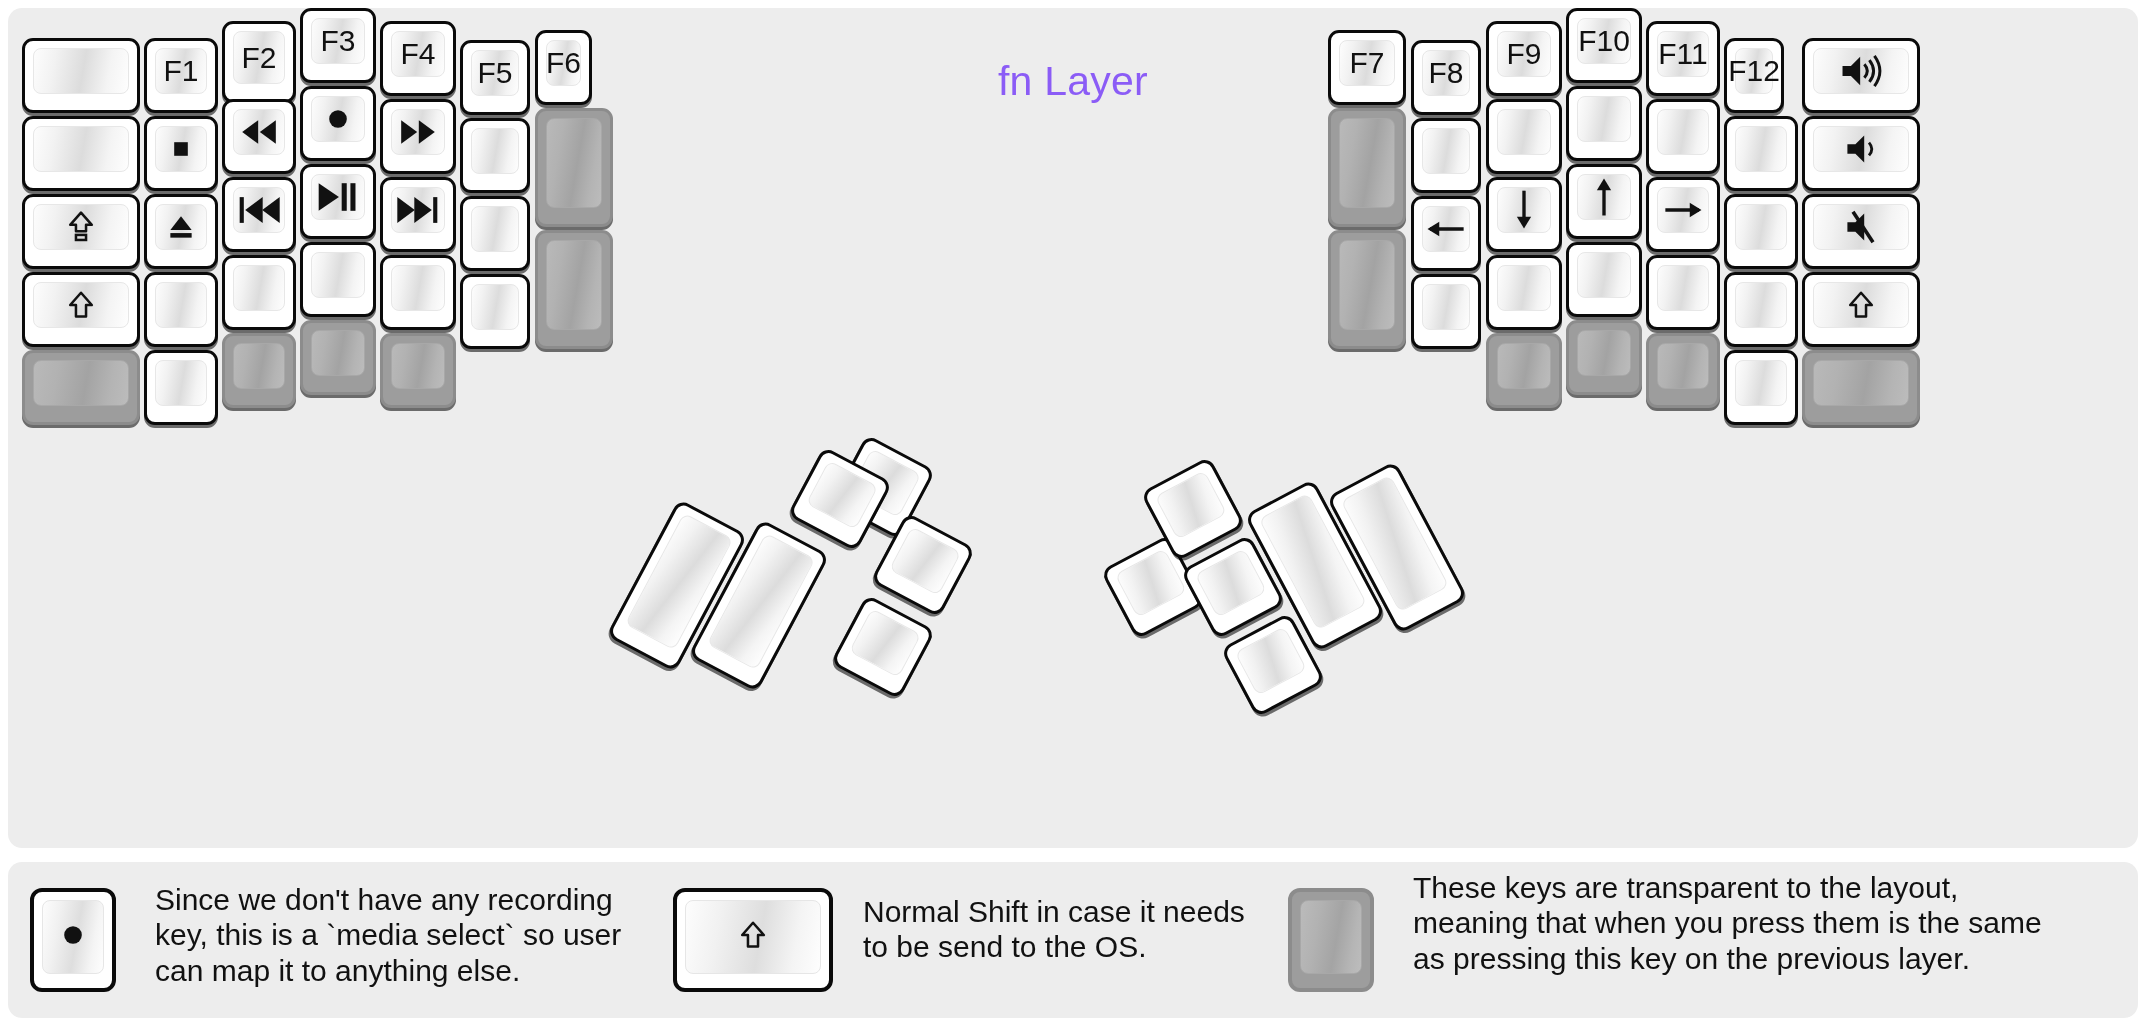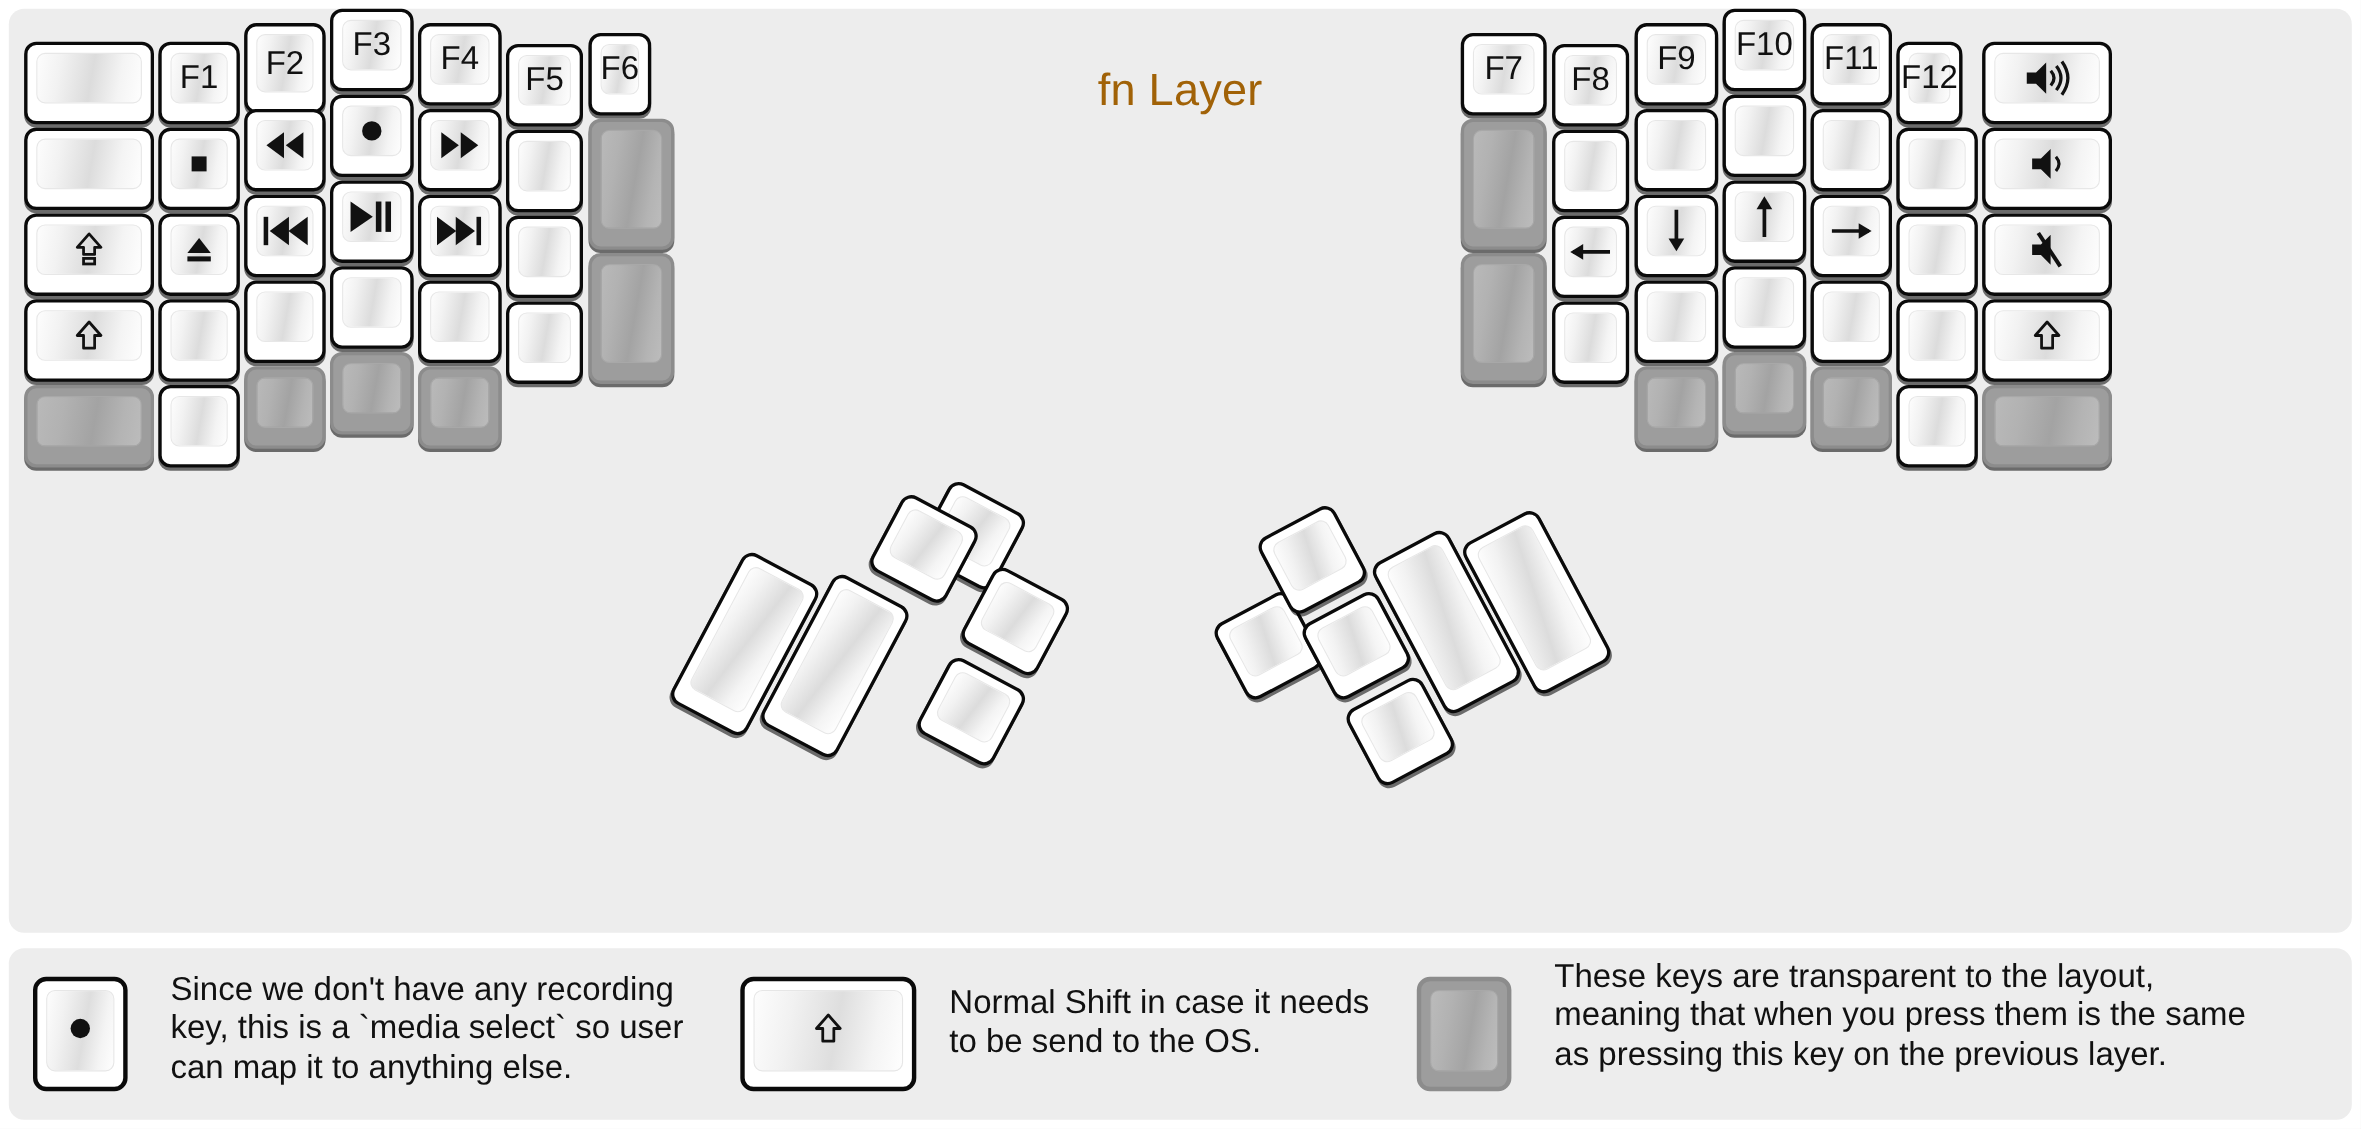--- a/index.html
+++ b/index.html
@@ -13,21 +13,21 @@
     position:absolute;left:8px;top:8px;width:2130px;height:840px;
     background:#ededed;border-radius:14px;
   }
   #legend-panel{
     position:absolute;left:8px;top:862px;width:2130px;height:156px;
     background:#ededed;border-radius:14px;
   }
 
   #title{
     position:absolute;left:990px;top:50px;width:420px;
-    font-size:41px;color:#a16207;letter-spacing:.2px;
+    font-size:41px;color:#8b5cf6;letter-spacing:.2px;
     text-align:left;
   }
 
   
   .key{
     position:absolute;
     box-sizing:border-box;
     background:#ffffff;
     border:3px solid #0a0a0a;
     border-radius:11px;

